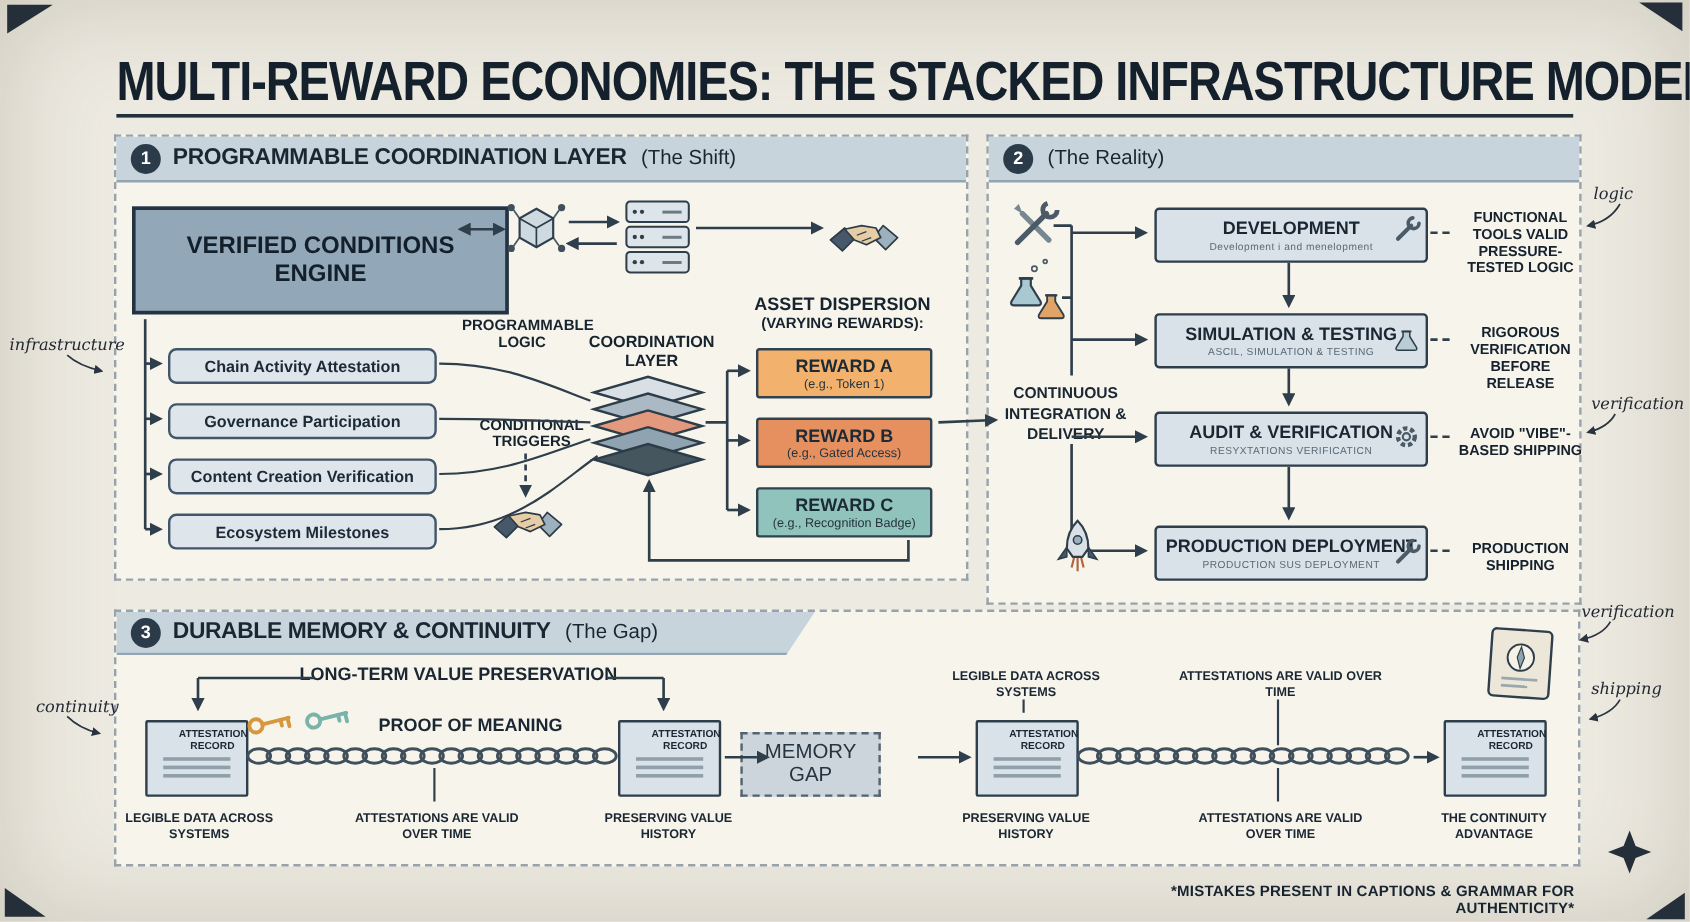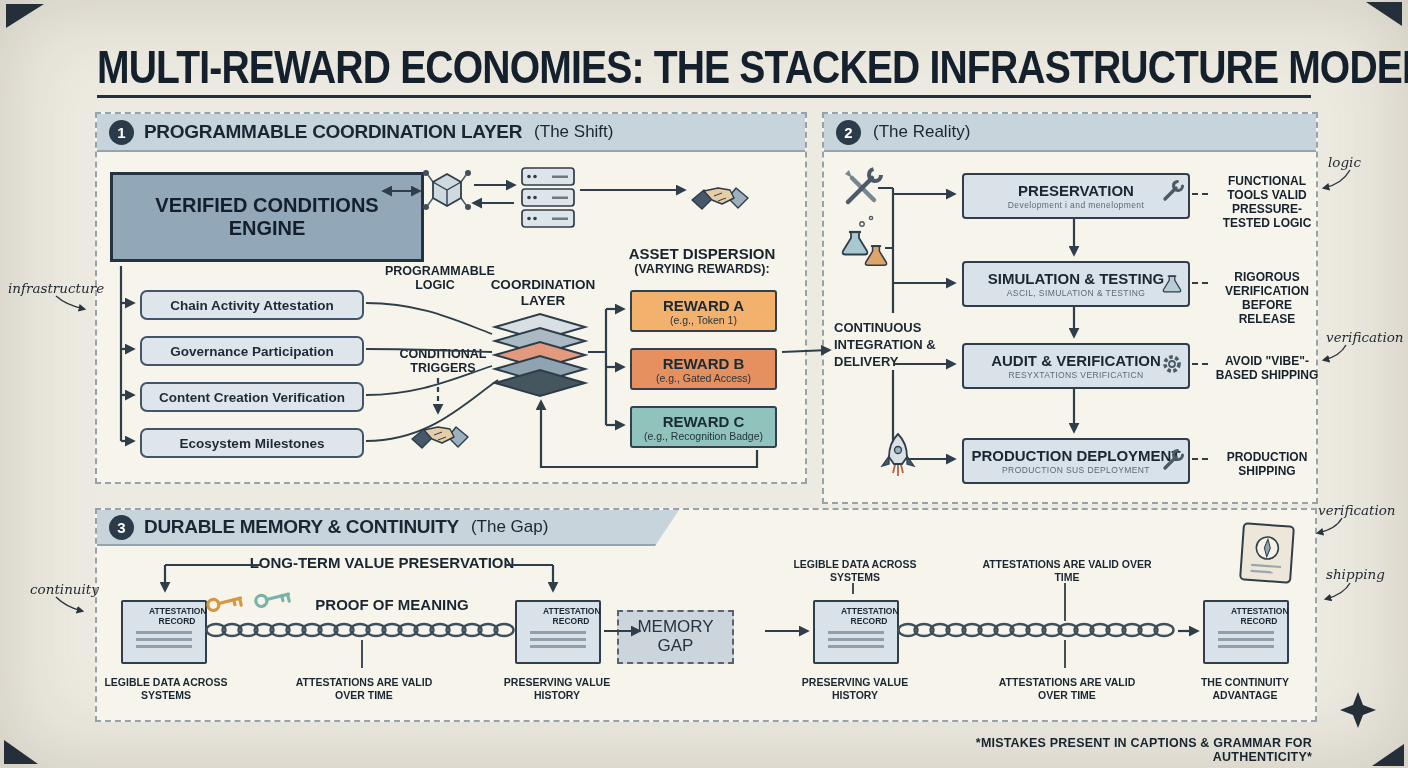--- a/index.html
+++ b/index.html
@@ -28,21 +28,21 @@
       justify-content:center;color:#1d2a36;box-sizing:border-box;}
   .minilabel{position:absolute;font-size:12.5px;font-weight:800;text-align:center;line-height:1.15;color:#17242f;}
   .ad-title{font-size:15px;font-weight:800;}
   .ad-sub{font-size:12.5px;font-weight:600;}
   .reward{position:absolute;left:533px;width:147px;height:42px;border:2.5px solid #31424e;border-radius:3px;
       display:flex;flex-direction:column;align-items:center;justify-content:center;box-sizing:border-box;}
   .reward-name{font-size:15px;font-weight:800;color:#1c2a35;}
   .reward-ex{font-size:10.5px;font-weight:500;color:#26343f;}
   
   #panel2{left:822px;top:112px;width:496px;height:392px;}
-  .ci{position:absolute;left:10px;top:206px;width:108px;text-align:left;font-size:13px;font-weight:800;line-height:1.3;}
+  .ci{position:absolute;left:10px;top:206px;width:108px;text-align:center;font-size:13px;font-weight:800;line-height:1.3;}
   .stage{position:absolute;left:138px;width:228px;height:46px;background:#dae2e9;border:2px solid #2e3e4a;
       border-radius:4px;text-align:center;padding-top:7px;box-sizing:border-box;}
   .stage-title{font-size:15px;font-weight:800;}
   .stage-cap{font-size:8.5px;color:#5a6a76;letter-spacing:.4px;margin-top:1px;}
   .note{position:absolute;left:390px;width:106px;font-size:12px;font-weight:800;line-height:1.18;
       text-align:center;color:#15222e;}
   
   #panel3{left:95px;top:508px;width:1222px;height:214px;}
   .p3-head{position:absolute;left:0;top:0;width:582px;height:36px;background:#c7d4dc;
       clip-path:polygon(0 0,100% 0,calc(100% - 24px) 100%,0 100%);display:flex;align-items:center;
@@ -104,21 +104,21 @@
     </div>
   </div>
 
   <div class="panel" id="panel2">
     <div class="panel-header">
       <div class="badge">2</div>
       <div class="panel-sub">(The Reality)</div>
     </div>
     <div class="ci">CONTINUOUS INTEGRATION &amp; DELIVERY</div>
     <div class="stage" style="top:59px">
-      <div class="stage-title">PRESERVATION</div>
+      <div class="stage-title">DEVELOPMENT</div>
       <div class="stage-cap">Development i and menelopment</div>
     </div>
     <div class="stage" style="top:147px">
       <div class="stage-title">SIMULATION &amp; TESTING</div>
       <div class="stage-cap">ASCIL, SIMULATION &amp; TESTING</div>
     </div>
     <div class="stage" style="top:229px">
       <div class="stage-title">AUDIT &amp; VERIFICATION</div>
       <div class="stage-cap">RESYXTATIONS VERIFICATICN</div>
     </div>

